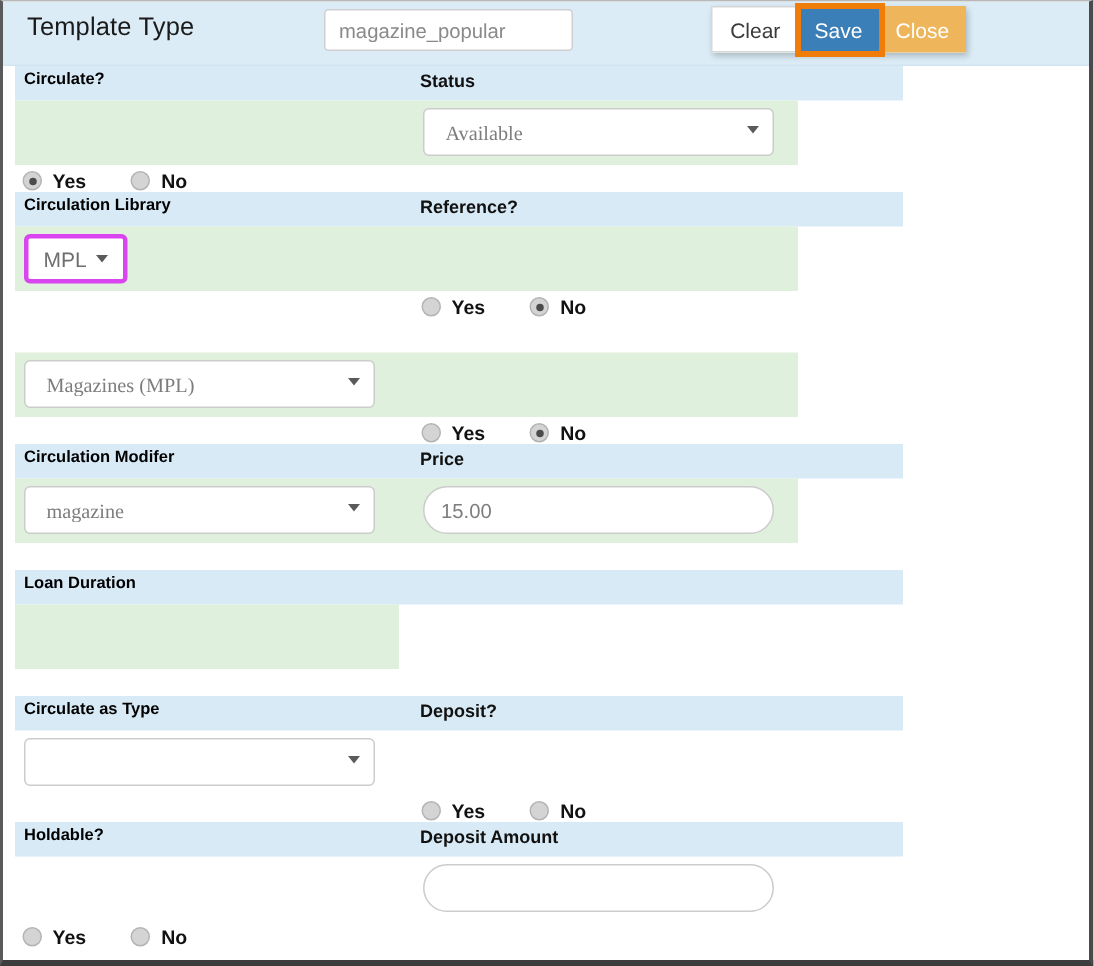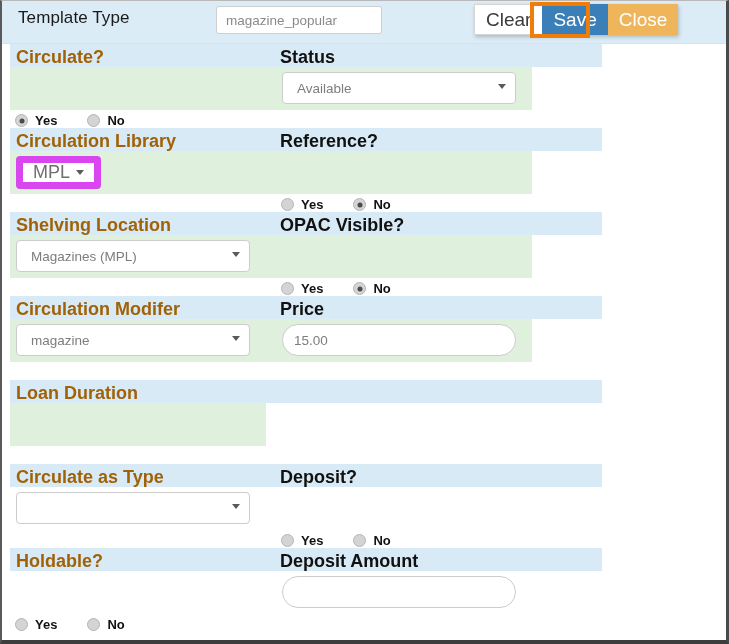--- a/index.html
+++ b/index.html
@@ -62,21 +62,21 @@
     top: 3px;
     height: 31px;
     display: flex;
     align-items: stretch;
     box-shadow: 1px 2px 4px rgba(0,0,0,.22);
   }
   .btn {
     display: flex;
     align-items: center;
     justify-content: center;
-    font-size: 19px;
+    font-size: 14px;
     font-family: "Liberation Sans", sans-serif;
     border: none;
     cursor: pointer;
     box-sizing: border-box;
     padding: 0 11px;
   }
   .btn-clear {
     background: #ffffff;
     color: #3b3b3b;
     border: 1px solid #d6d6d6;
@@ -121,30 +121,30 @@
     left: 8px;
     top: 0;
     width: 592px;
     height: 23px;
     background: #d8eaf5;
   }
   .label-left {
     position: absolute;
     left: 6px;
     top: 3px;
-    font-size: 18px;
+    font-size: 11px;
     font-weight: bold;
-    color: #a16207;
+    color: #000000;
     white-space: nowrap;
   }
   .label-right {
     position: absolute;
     left: 270px;
     top: 3px;
-    font-size: 18px;
+    font-size: 12px;
     font-weight: bold;
     color: #111111;
     white-space: nowrap;
   }
 
   .green-left {
     position: absolute;
     left: 8px;
     top: 23px;
     width: 256px;
@@ -165,21 +165,21 @@
 
   select.sel {
     -webkit-appearance: none;
     -moz-appearance: none;
     appearance: none;
     box-sizing: border-box;
     height: 32px;
     background: #ffffff;
     border: 1px solid #cccccc;
     border-radius: 4px;
-    font-family: Liberation Sans, sans-serif;
+    font-family: Liberation Serif, serif;
     font-size: 13.5px;
     color: #7d7d7d;
     padding: 0 22px 0 14px;
     outline: none;
   }
   .sel-wrap { position: relative; display: inline-block; }
   .sel-caret {
     position: absolute;
     right: 10px;
     top: 12px;
@@ -204,24 +204,24 @@
     color: #7d7d7d;
     padding: 0 11px;
     outline: none;
   }
 
   .dropdown-btn {
     box-sizing: border-box;
     height: 33px;
     min-width: 66px;
     background: #ffffff;
-    border: 7px solid #d946ef;
+    border: 3px solid #d946ef;
     border-radius: 4px;
     font-family: "Liberation Sans", sans-serif;
-    font-size: 18px;
+    font-size: 14px;
     color: #6f6f6f;
     padding: 0 10px;
     display: inline-flex;
     align-items: center;
     gap: 6px;
     cursor: pointer;
   }
   .dropdown-btn .caret {
     width: 0; height: 0;
     border-left: 4px solid transparent;
@@ -343,24 +343,20 @@
           <span class="radio-label">Yes</span>
         </label>
         <label class="radio-item">
           <span class="radio-dot checked"></span>
           <span class="radio-label">No</span>
         </label>
       </div>
     </div>
 
     <div class="row">
-      <div class="label-band">
-        <span class="label-left">Shelving Location</span>
-        <span class="label-right">OPAC Visible?</span>
-      </div>
       <div class="green-left"></div>
       <div class="green-right"></div>
 
       <div class="field-left">
         <span class="sel-wrap">
           <select class="sel sel-w-left">
             <option>Magazines (MPL)</option>
           </select>
           <span class="sel-caret"></span>
         </span>

